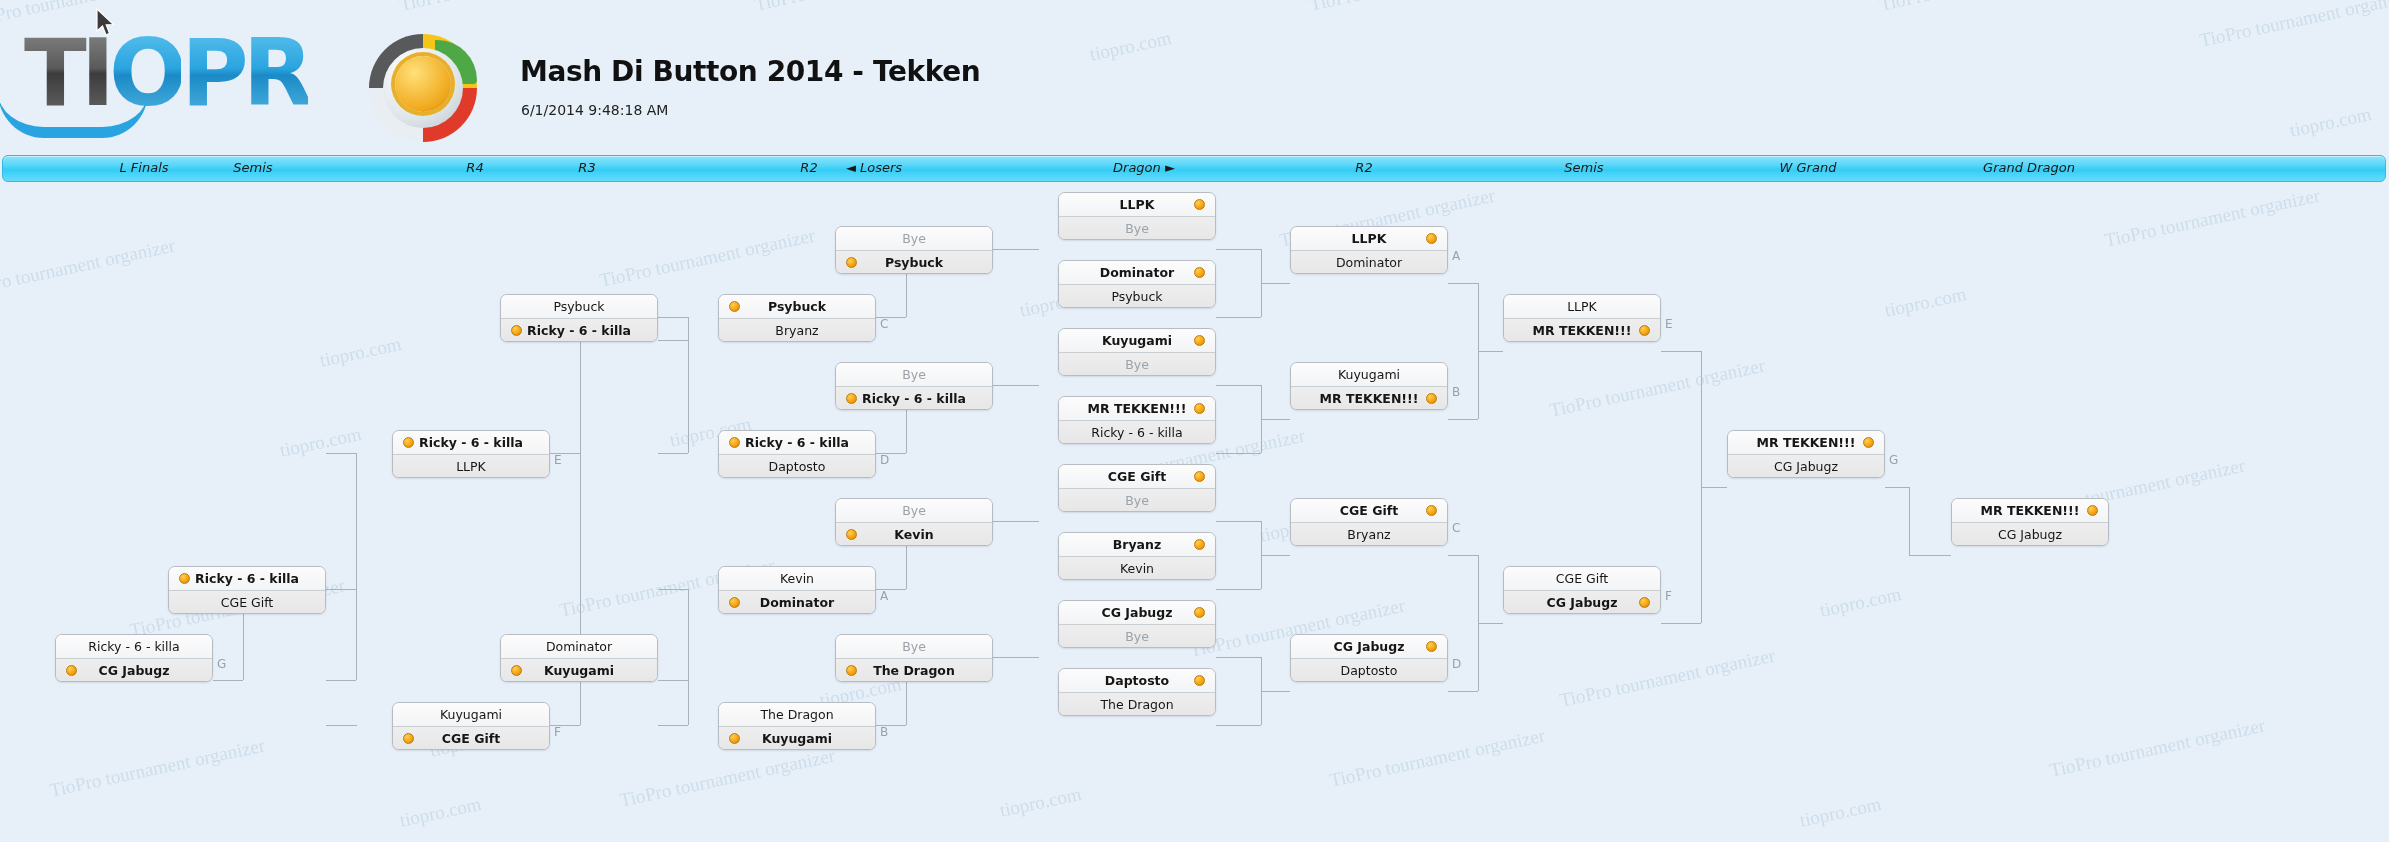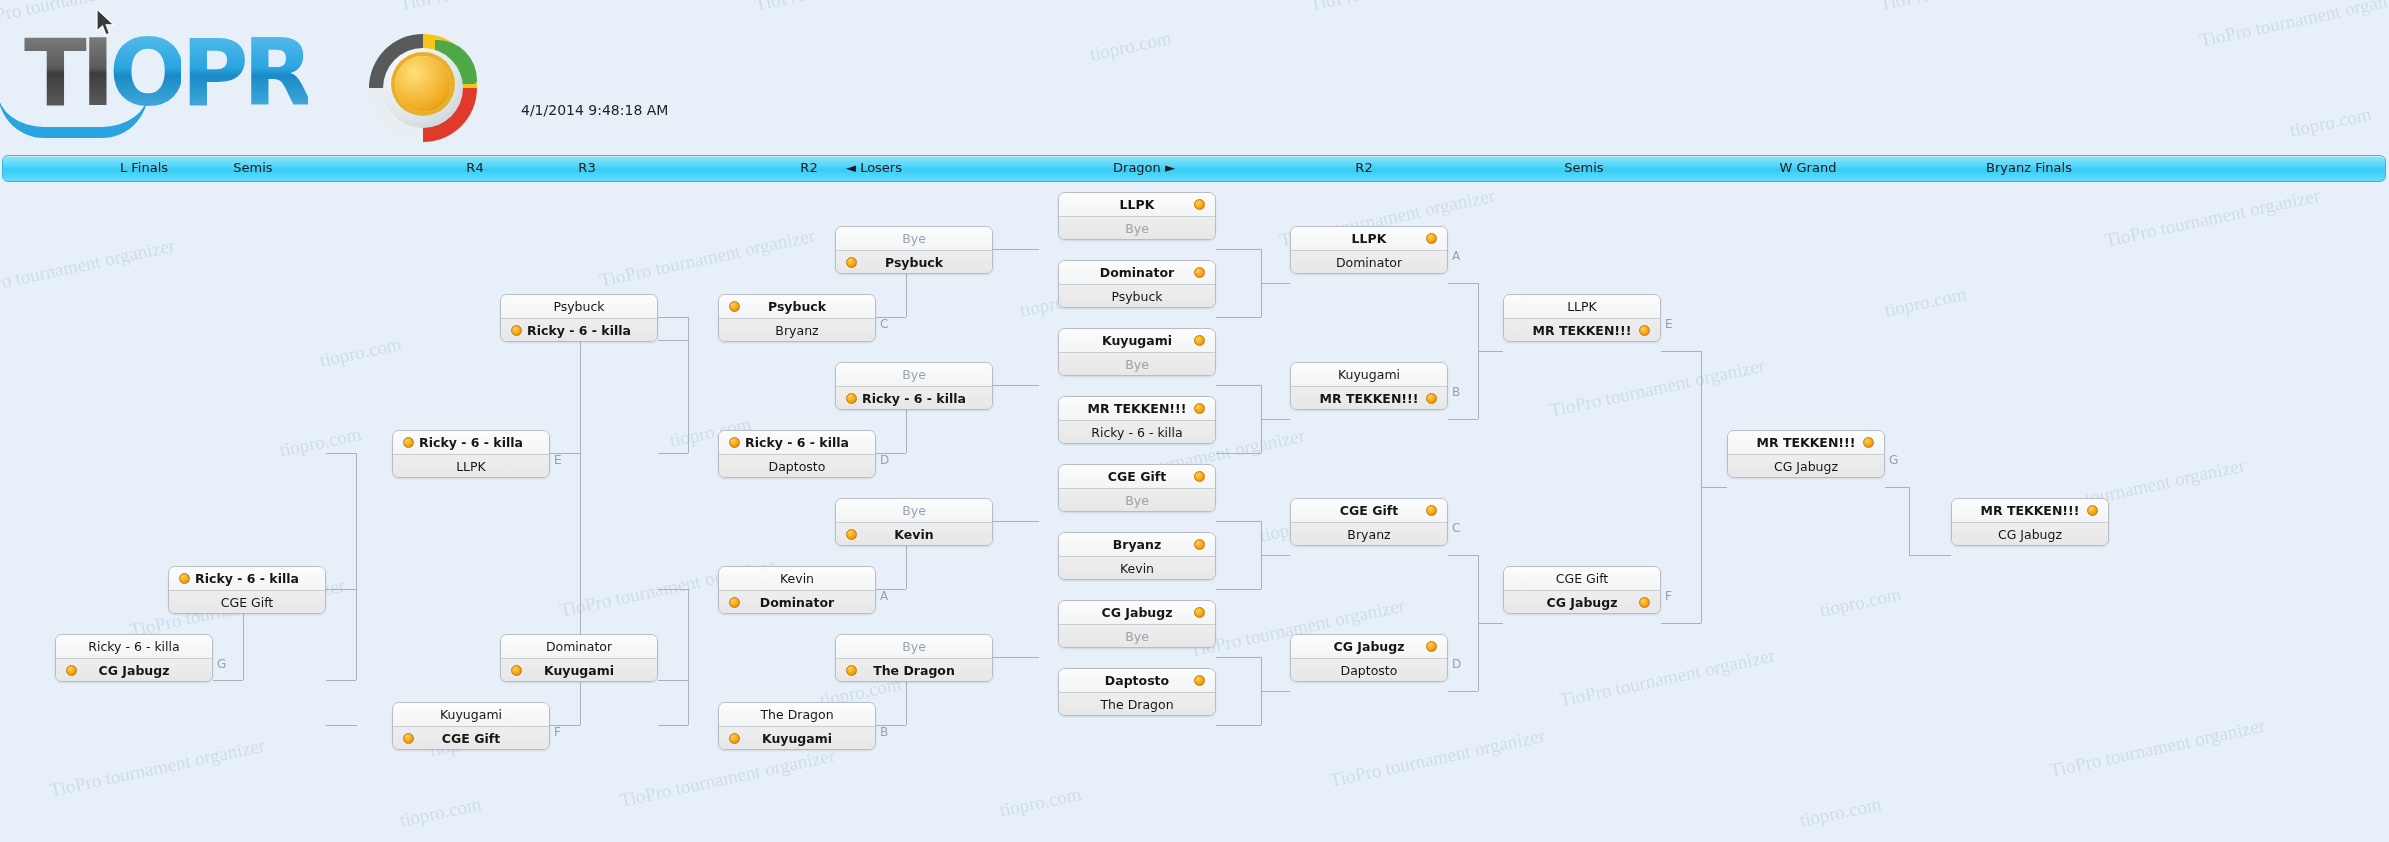--- a/index.html
+++ b/index.html
@@ -64,20 +64,21 @@
   #roundbar {
     position:absolute; left:2px; top:155px; width:2384px; height:27px;
     background:linear-gradient(180deg,#8fe4fb 0%,#56d6f8 38%,#33cdf6 55%,#67dcfa 100%);
     border:1px solid #31b9e0; border-radius:6px;
     box-shadow:inset 0 1px 0 #c6f2ff;
   }
   #roundbar .rl {
     position:absolute; top:4px; color:#1a1a1a; font-size:13px;
     font-family:"DejaVu Sans", sans-serif; white-space:nowrap;
     transform:translateX(-50%);
+    font-style:italic;
   }
 
   
   #bracket { position:absolute; left:0; top:0; width:2389px; height:842px; z-index:2; }
 
   
   .conn { position:absolute; background:#a9b2ba; z-index:1; }
   .conn.h { height:1px; }
   .conn.v { width:1px; }
 
@@ -167,34 +168,35 @@
         <div class="orb-q q1"></div>
       <div class="orb-q q2"></div>
         <div class="orb-q q3"></div>
       <div class="orb-green"></div>
       <div class="orb-inner"></div>
       <div class="orb-sun"></div>
     </div>
     <div class="orb-swoosh"></div>
   </div>
 
-  <div id="subtitle">4/1/2014 9:48:18 AM</div>
+  <div id="title">Mash Di Button 2014 - Tekken</div>
+  <div id="subtitle">6/1/2014 9:48:18 AM</div>
 
   <div id="roundbar">
       <div class="rl" style="left: 141px;">L Finals</div>
       <div class="rl" style="left: 250px;">Semis</div>
       <div class="rl" style="left: 472px;">R4</div>
       <div class="rl" style="left: 584px;">R3</div>
       <div class="rl" style="left: 806px;">R2</div>
       <div class="rl" style="left: 871px;">◄ Losers</div>
       <div class="rl" style="left: 1141px;">Dragon ►</div>
       <div class="rl" style="left: 1361px;">R2</div>
       <div class="rl" style="left: 1581px;">Semis</div>
       <div class="rl" style="left: 1805px;">W Grand</div>
-      <div class="rl" style="left: 2026px;">Bryanz Finals</div>
+      <div class="rl" style="left: 2026px;">Grand Dragon</div>
     </div>
   <svg id="cursor" viewBox="0 0 22 30">
     <path d="M2 1 L2 23 L7.5 18 L11 27 L14.5 25.3 L11.2 16.8 L18.5 16.5 Z" fill="#3a3a3a" stroke="#ffffff" stroke-width="1.2"></path>
   </svg>
 </div>
 
 <div id="bracket">
     <div class="conn h" style="left: 1216px; top: 249px; width: 45px;"></div>
     <div class="conn h" style="left: 1216px; top: 317px; width: 45px;"></div>
     <div class="conn v" style="left: 1261px; top: 249px; height: 68px;"></div>

